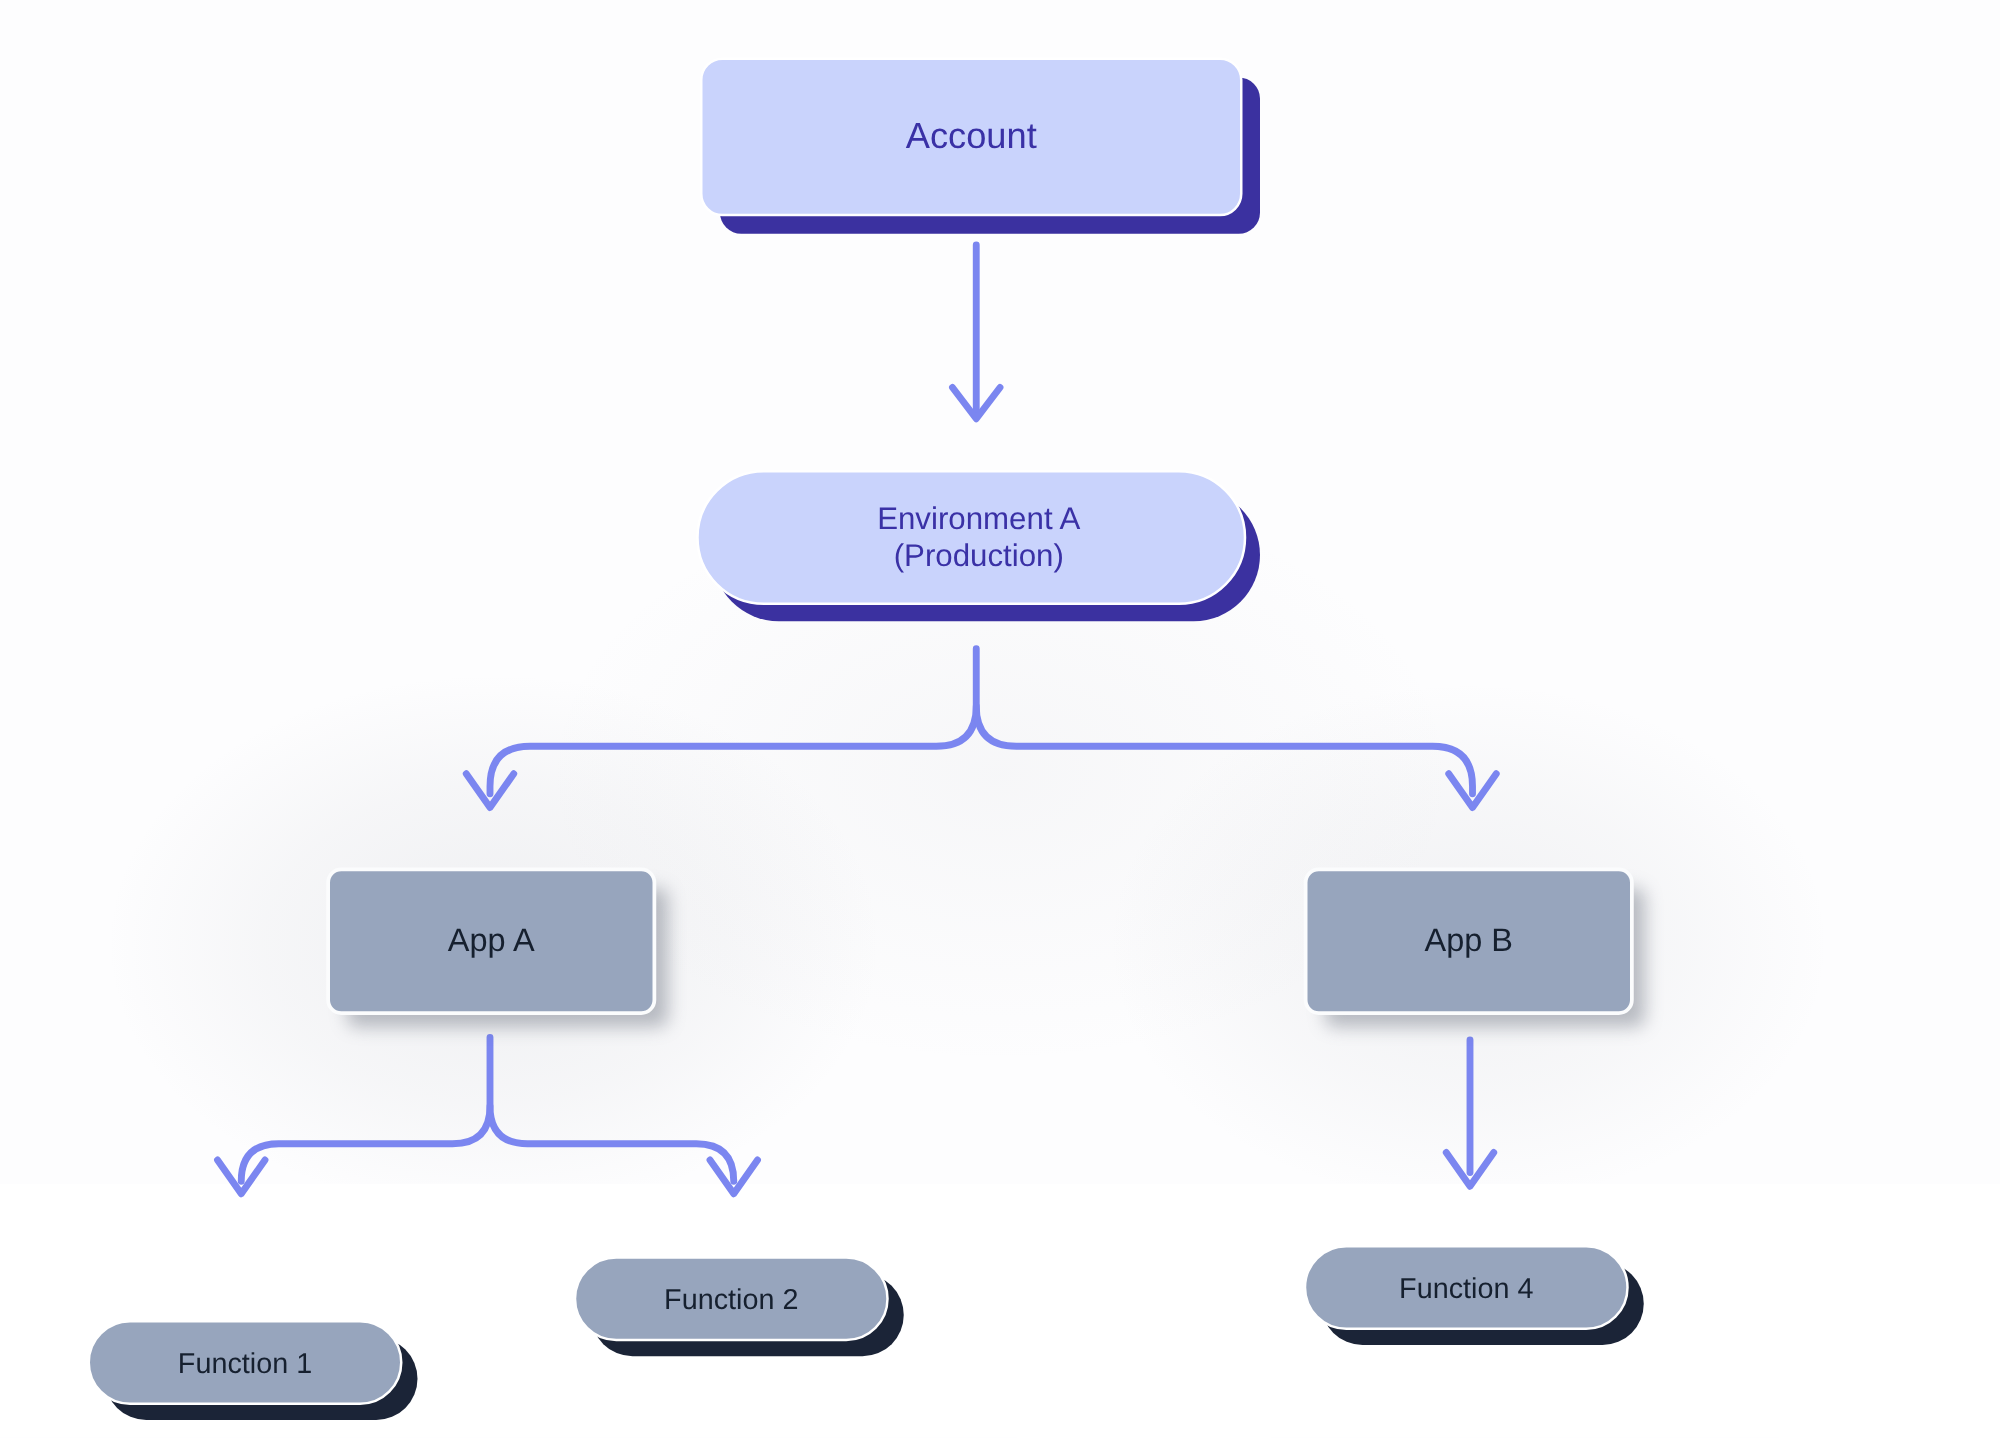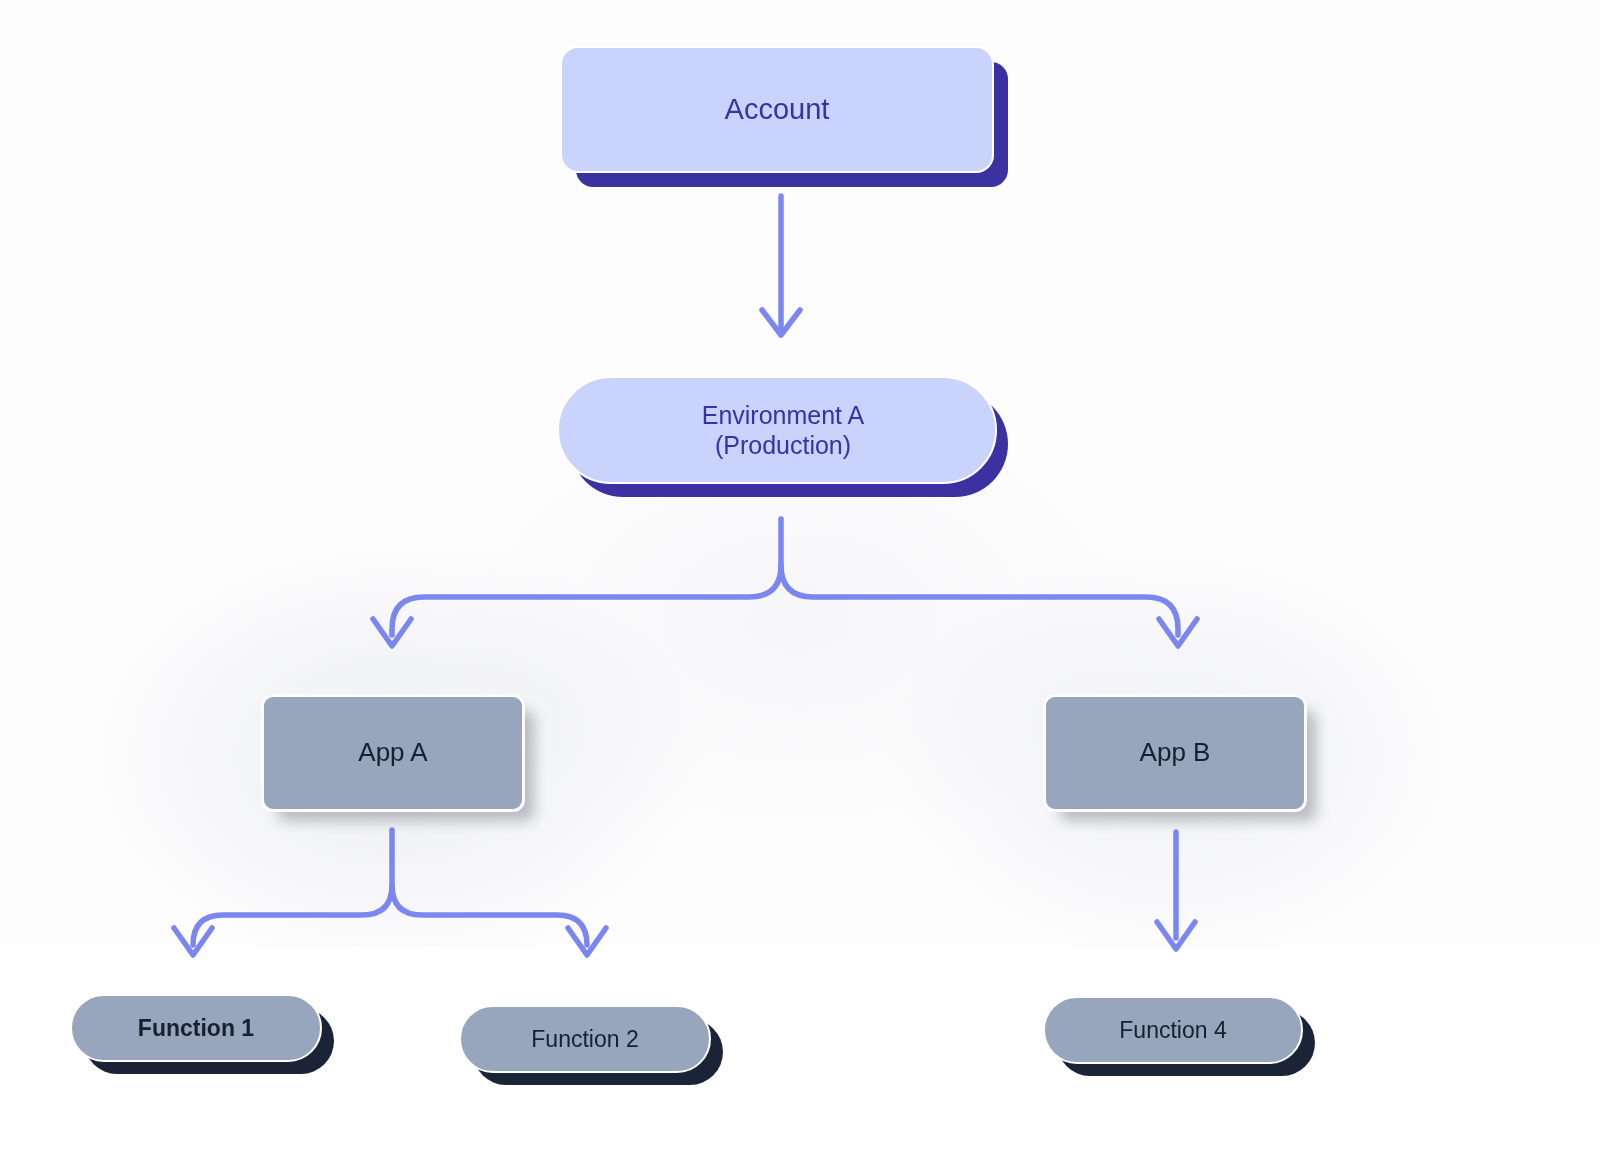--- a/index.html
+++ b/index.html
@@ -92,21 +92,21 @@
   
   .node-function {
     height: 68px;
     background: #97a5bd;
     border: 2px solid #ffffff;
     border-radius: 40px;
     font-size: 23px;
     color: #16202f;
     box-shadow: 13px 13px 0 -1px #1b2437;
   }
-  .node-function-1 { left: 70px;   top: 994px; width: 252px; font-weight: bold; }
+  .node-function-1 { left: 70px;   top: 1056px; width: 252px; }
   .node-function-2 { left: 459px;  top: 1005px; width: 252px; text-align: center; }
   .node-function-3 { left: 1043px; top: 996px;  width: 260px; }
 
   .node-label-multiline { white-space: pre-line; margin-left: 12px; }
 </style>
 </head>
 <body>
 
 <div id="diagram-root">
 

